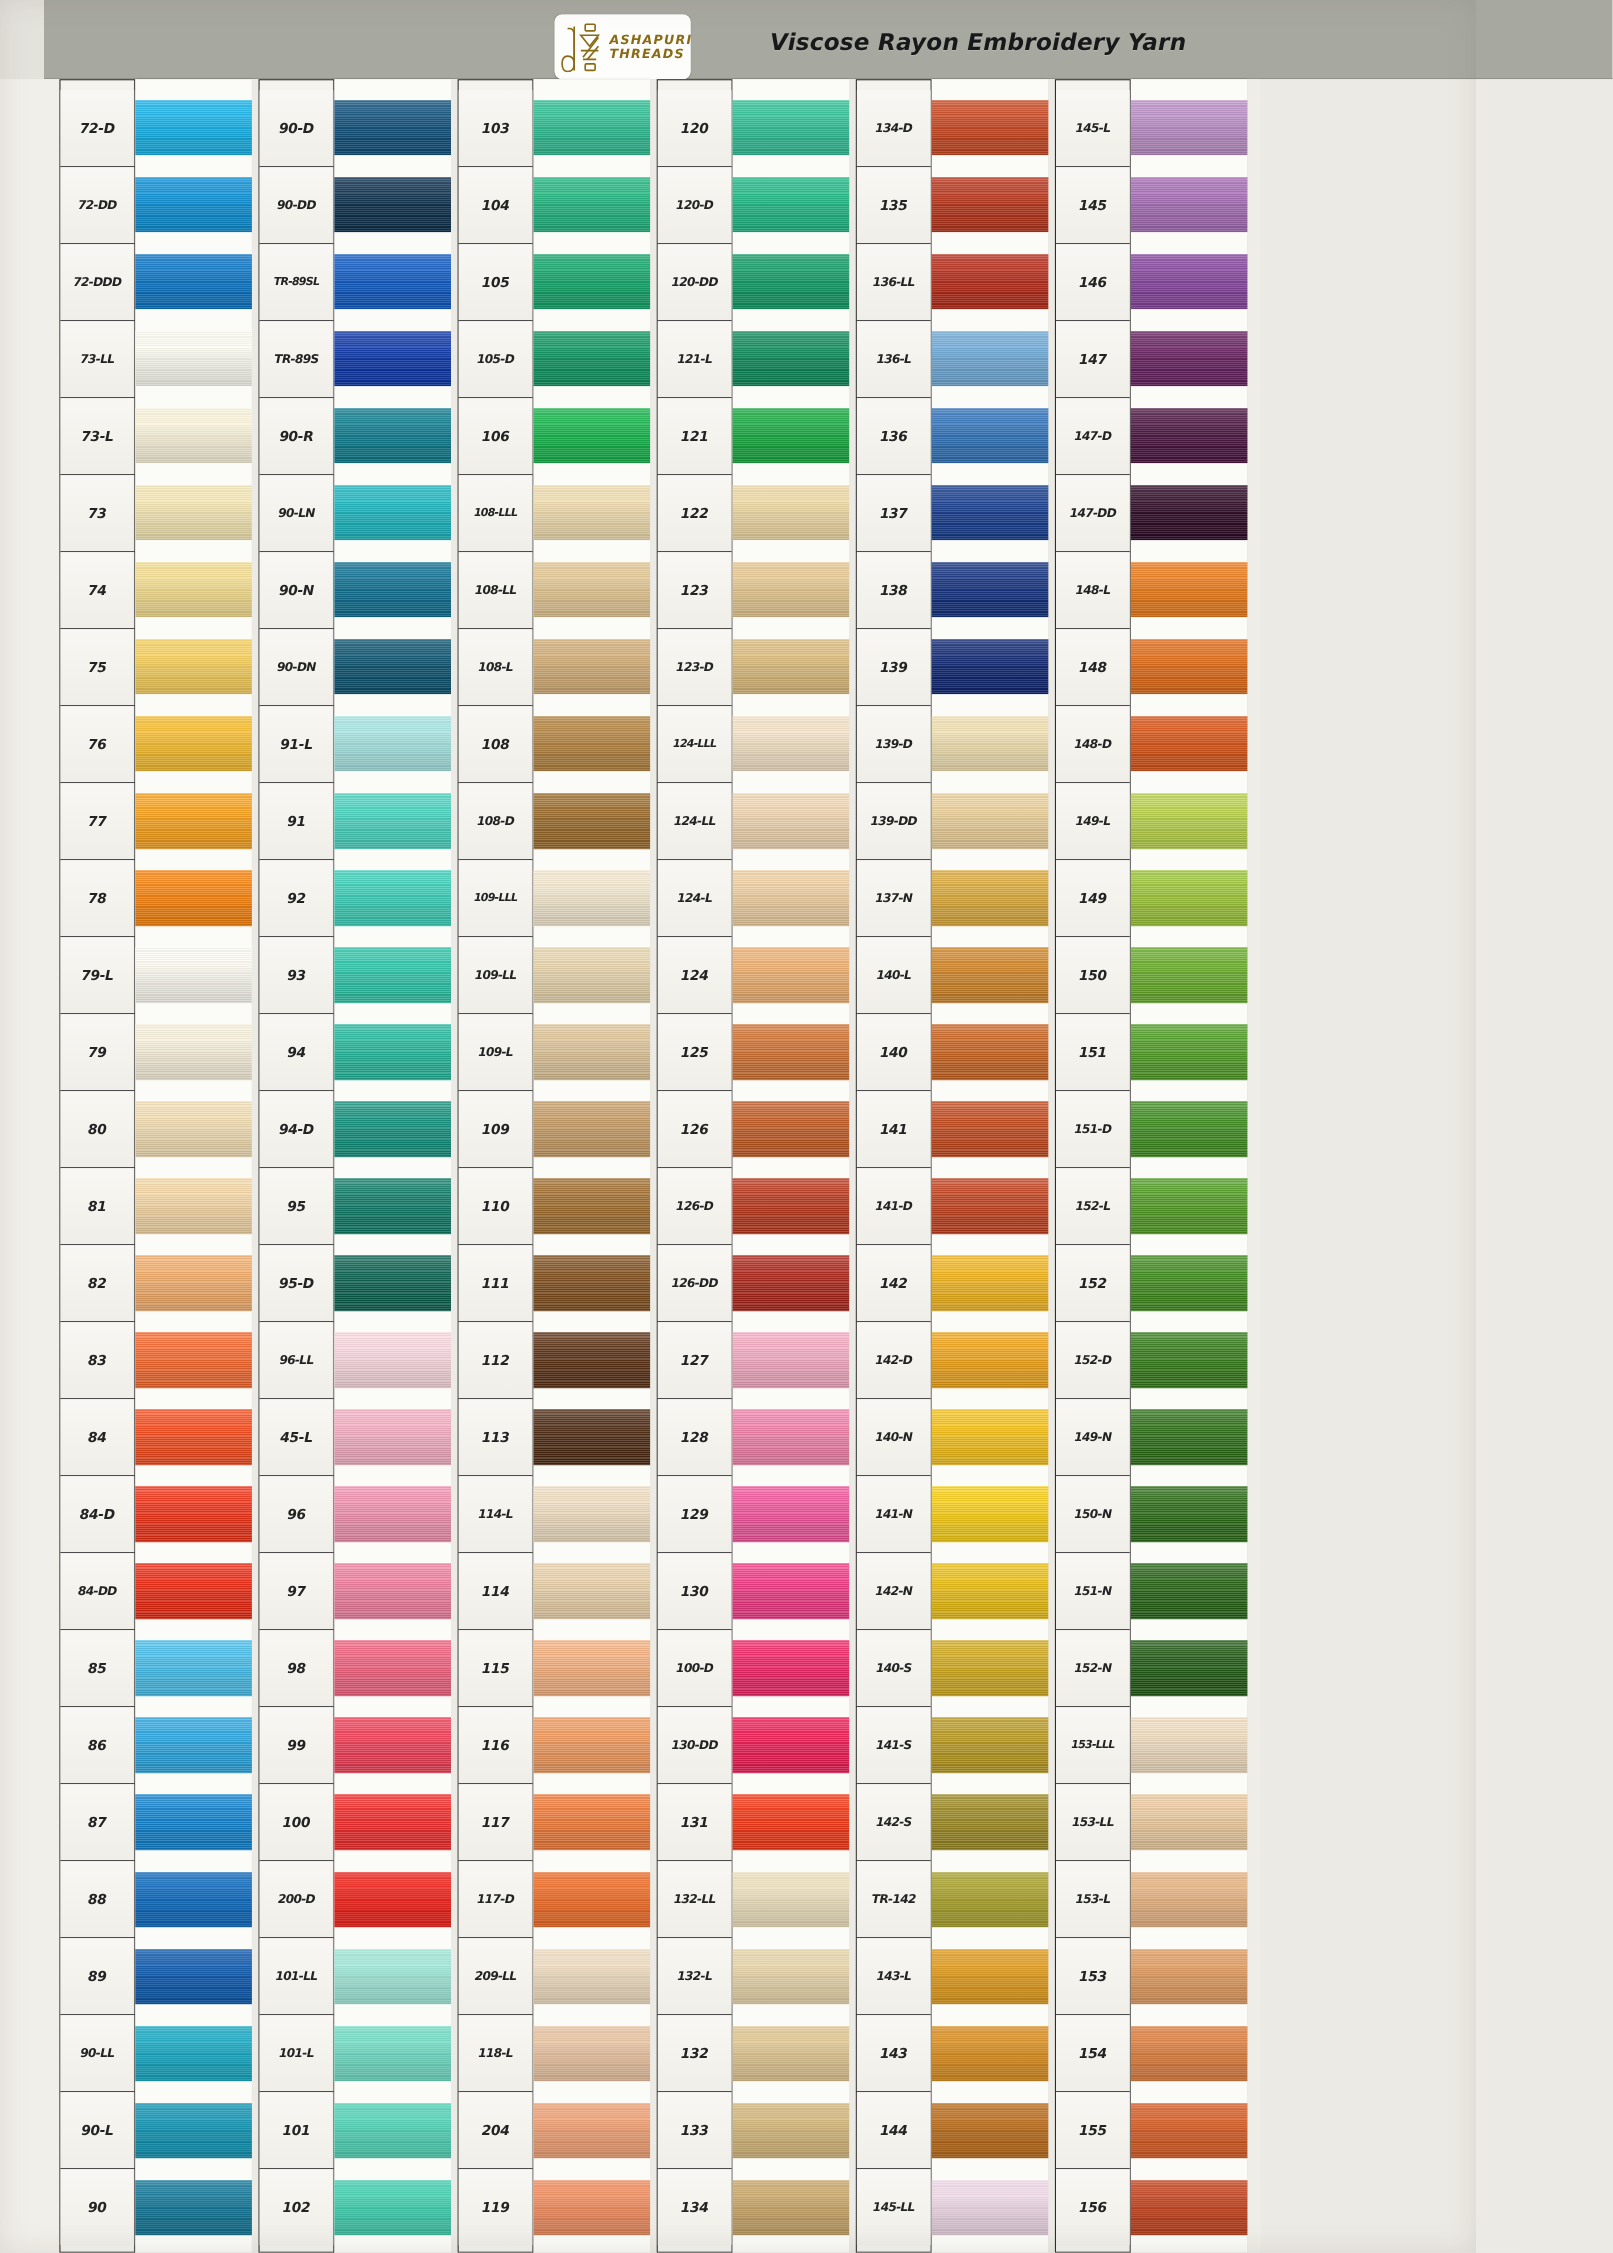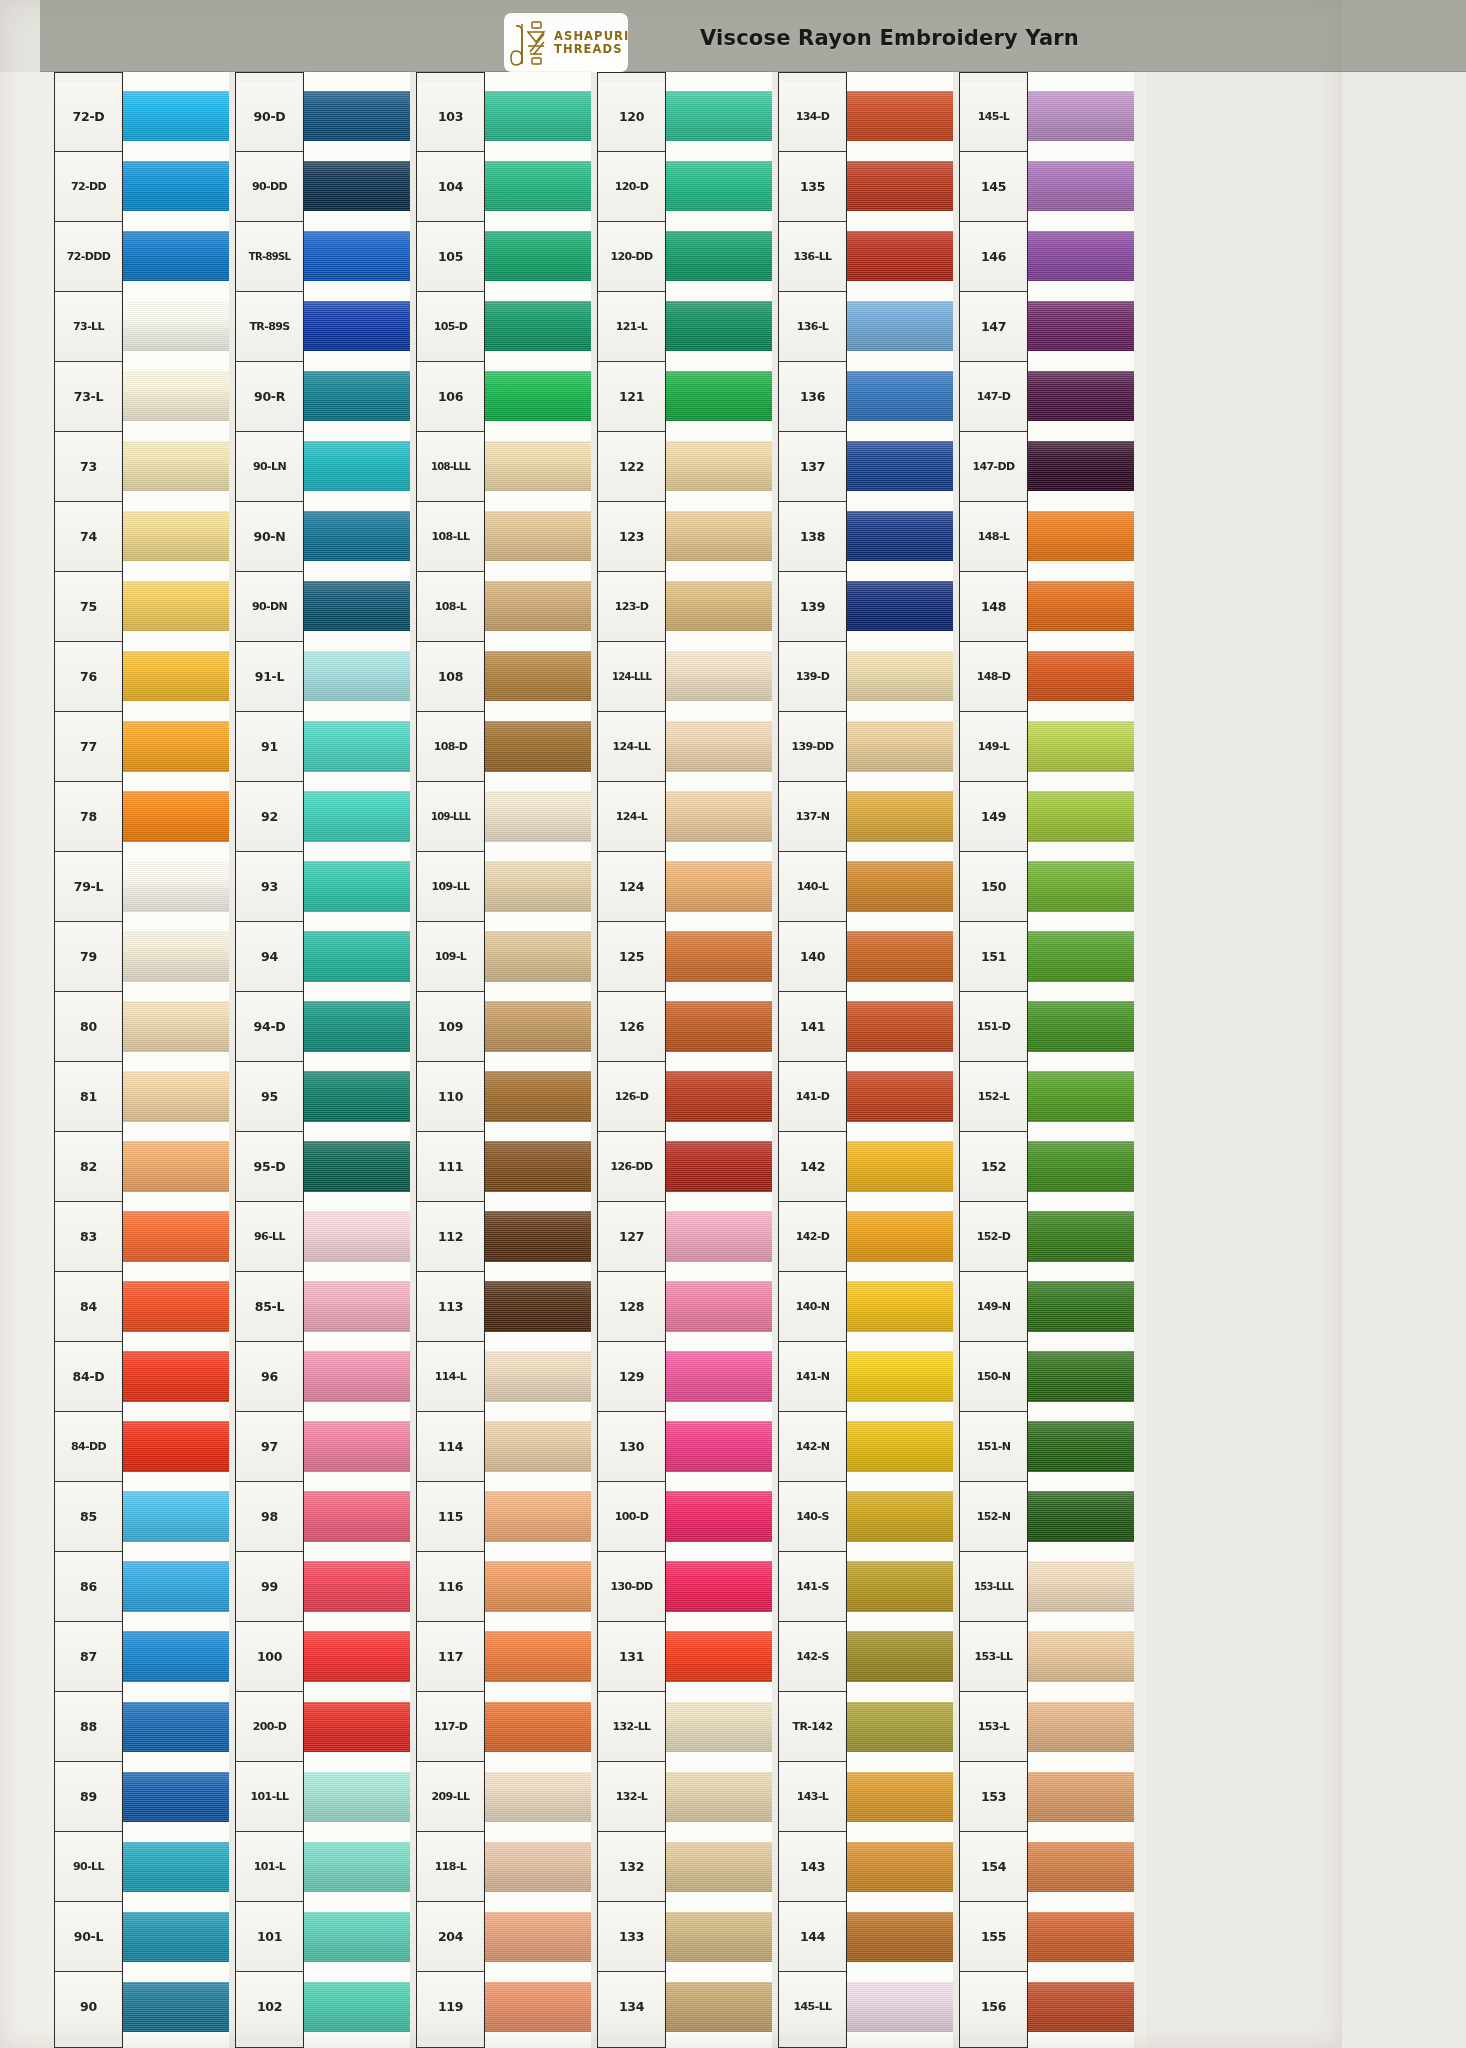--- a/index.html
+++ b/index.html
@@ -8,20 +8,21 @@
     margin: 0; padding: 0;
     width: 1466px; height: 2048px;
     background: #e9e8e3;
     font-family: "Liberation Sans", sans-serif;
     overflow: hidden;
   }
   #page {
     position: relative;
     width: 1342px; height: 2048px;
     background: #eceae4;
+    font-style: italic;
   }
 
   
   #header {
     position: absolute;
     top: 0; left: 0;
     width: 1466px; height: 72px;
     background: #a7a89f;
     border-bottom: 1px solid #8f9088;
   }
@@ -332,21 +333,21 @@
           <div class="label-cell small">90-DN</div>
           <div class="label-cell">91-L</div>
           <div class="label-cell">91</div>
           <div class="label-cell">92</div>
           <div class="label-cell">93</div>
           <div class="label-cell">94</div>
           <div class="label-cell">94-D</div>
           <div class="label-cell">95</div>
           <div class="label-cell">95-D</div>
           <div class="label-cell small">96-LL</div>
-          <div class="label-cell">85-L</div>
+          <div class="label-cell">45-L</div>
           <div class="label-cell">96</div>
           <div class="label-cell">97</div>
           <div class="label-cell">98</div>
           <div class="label-cell">99</div>
           <div class="label-cell">100</div>
           <div class="label-cell small">200-D</div>
           <div class="label-cell small">101-LL</div>
           <div class="label-cell small">101-L</div>
           <div class="label-cell">101</div>
           <div class="label-cell">102</div>

